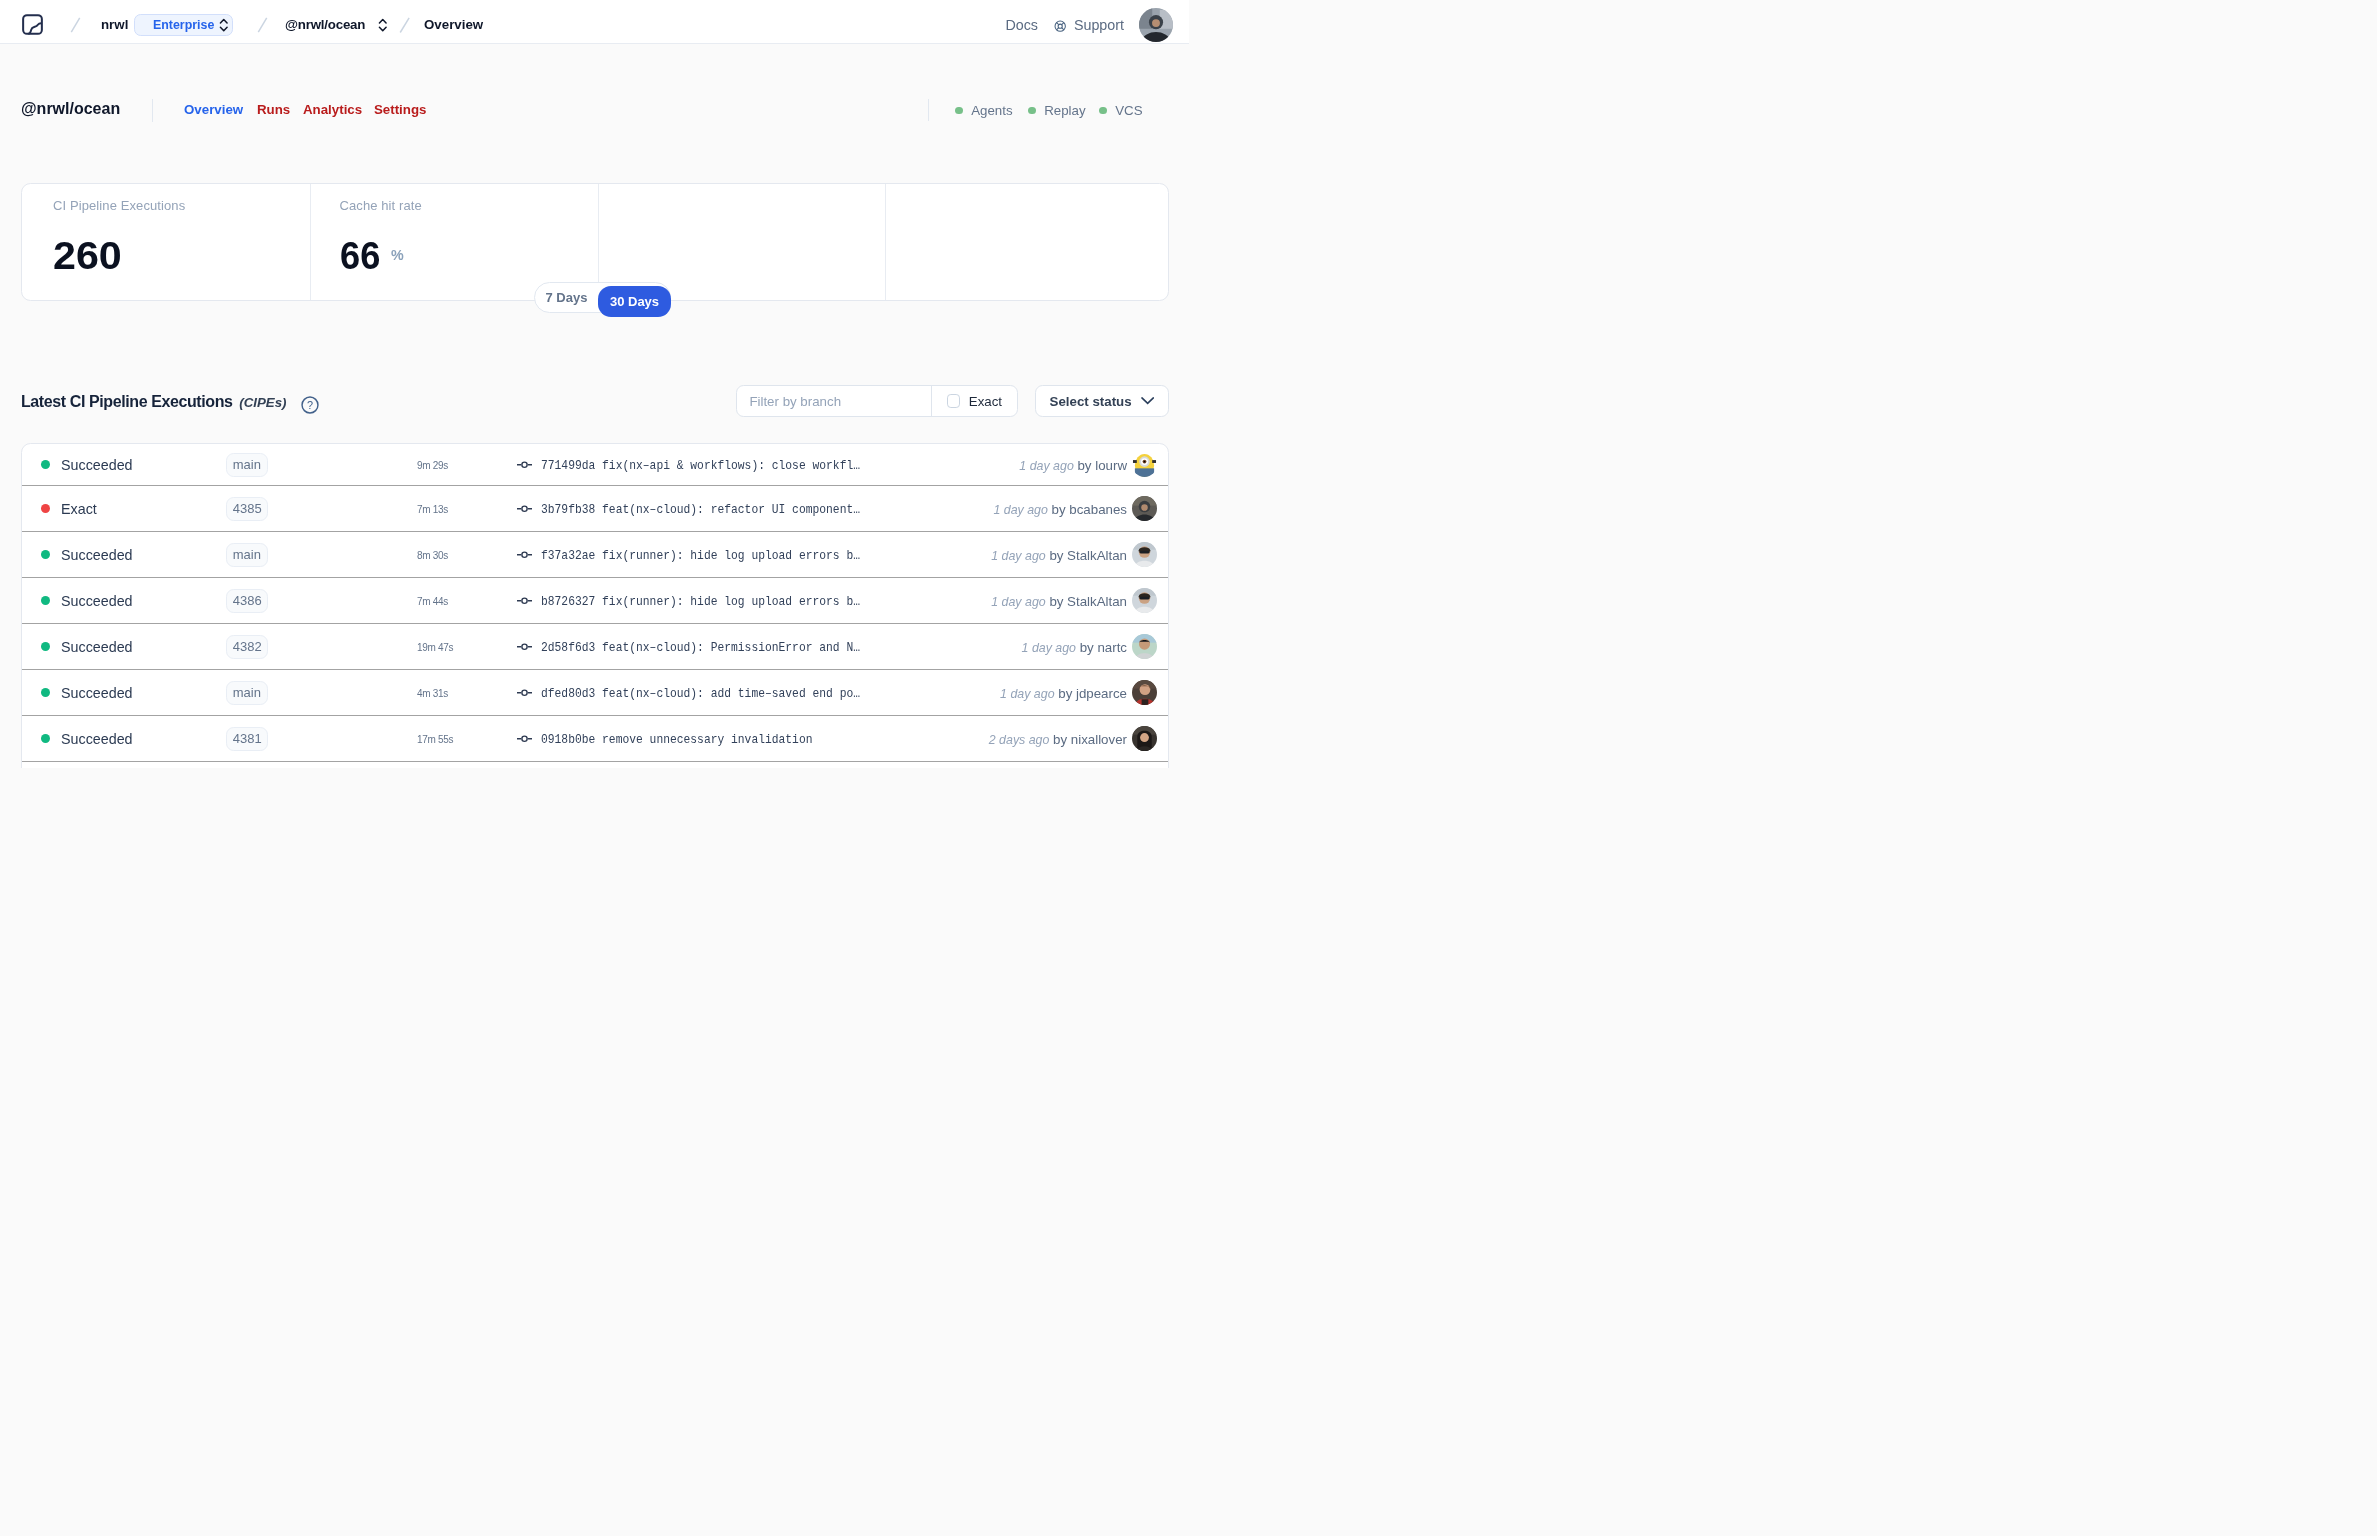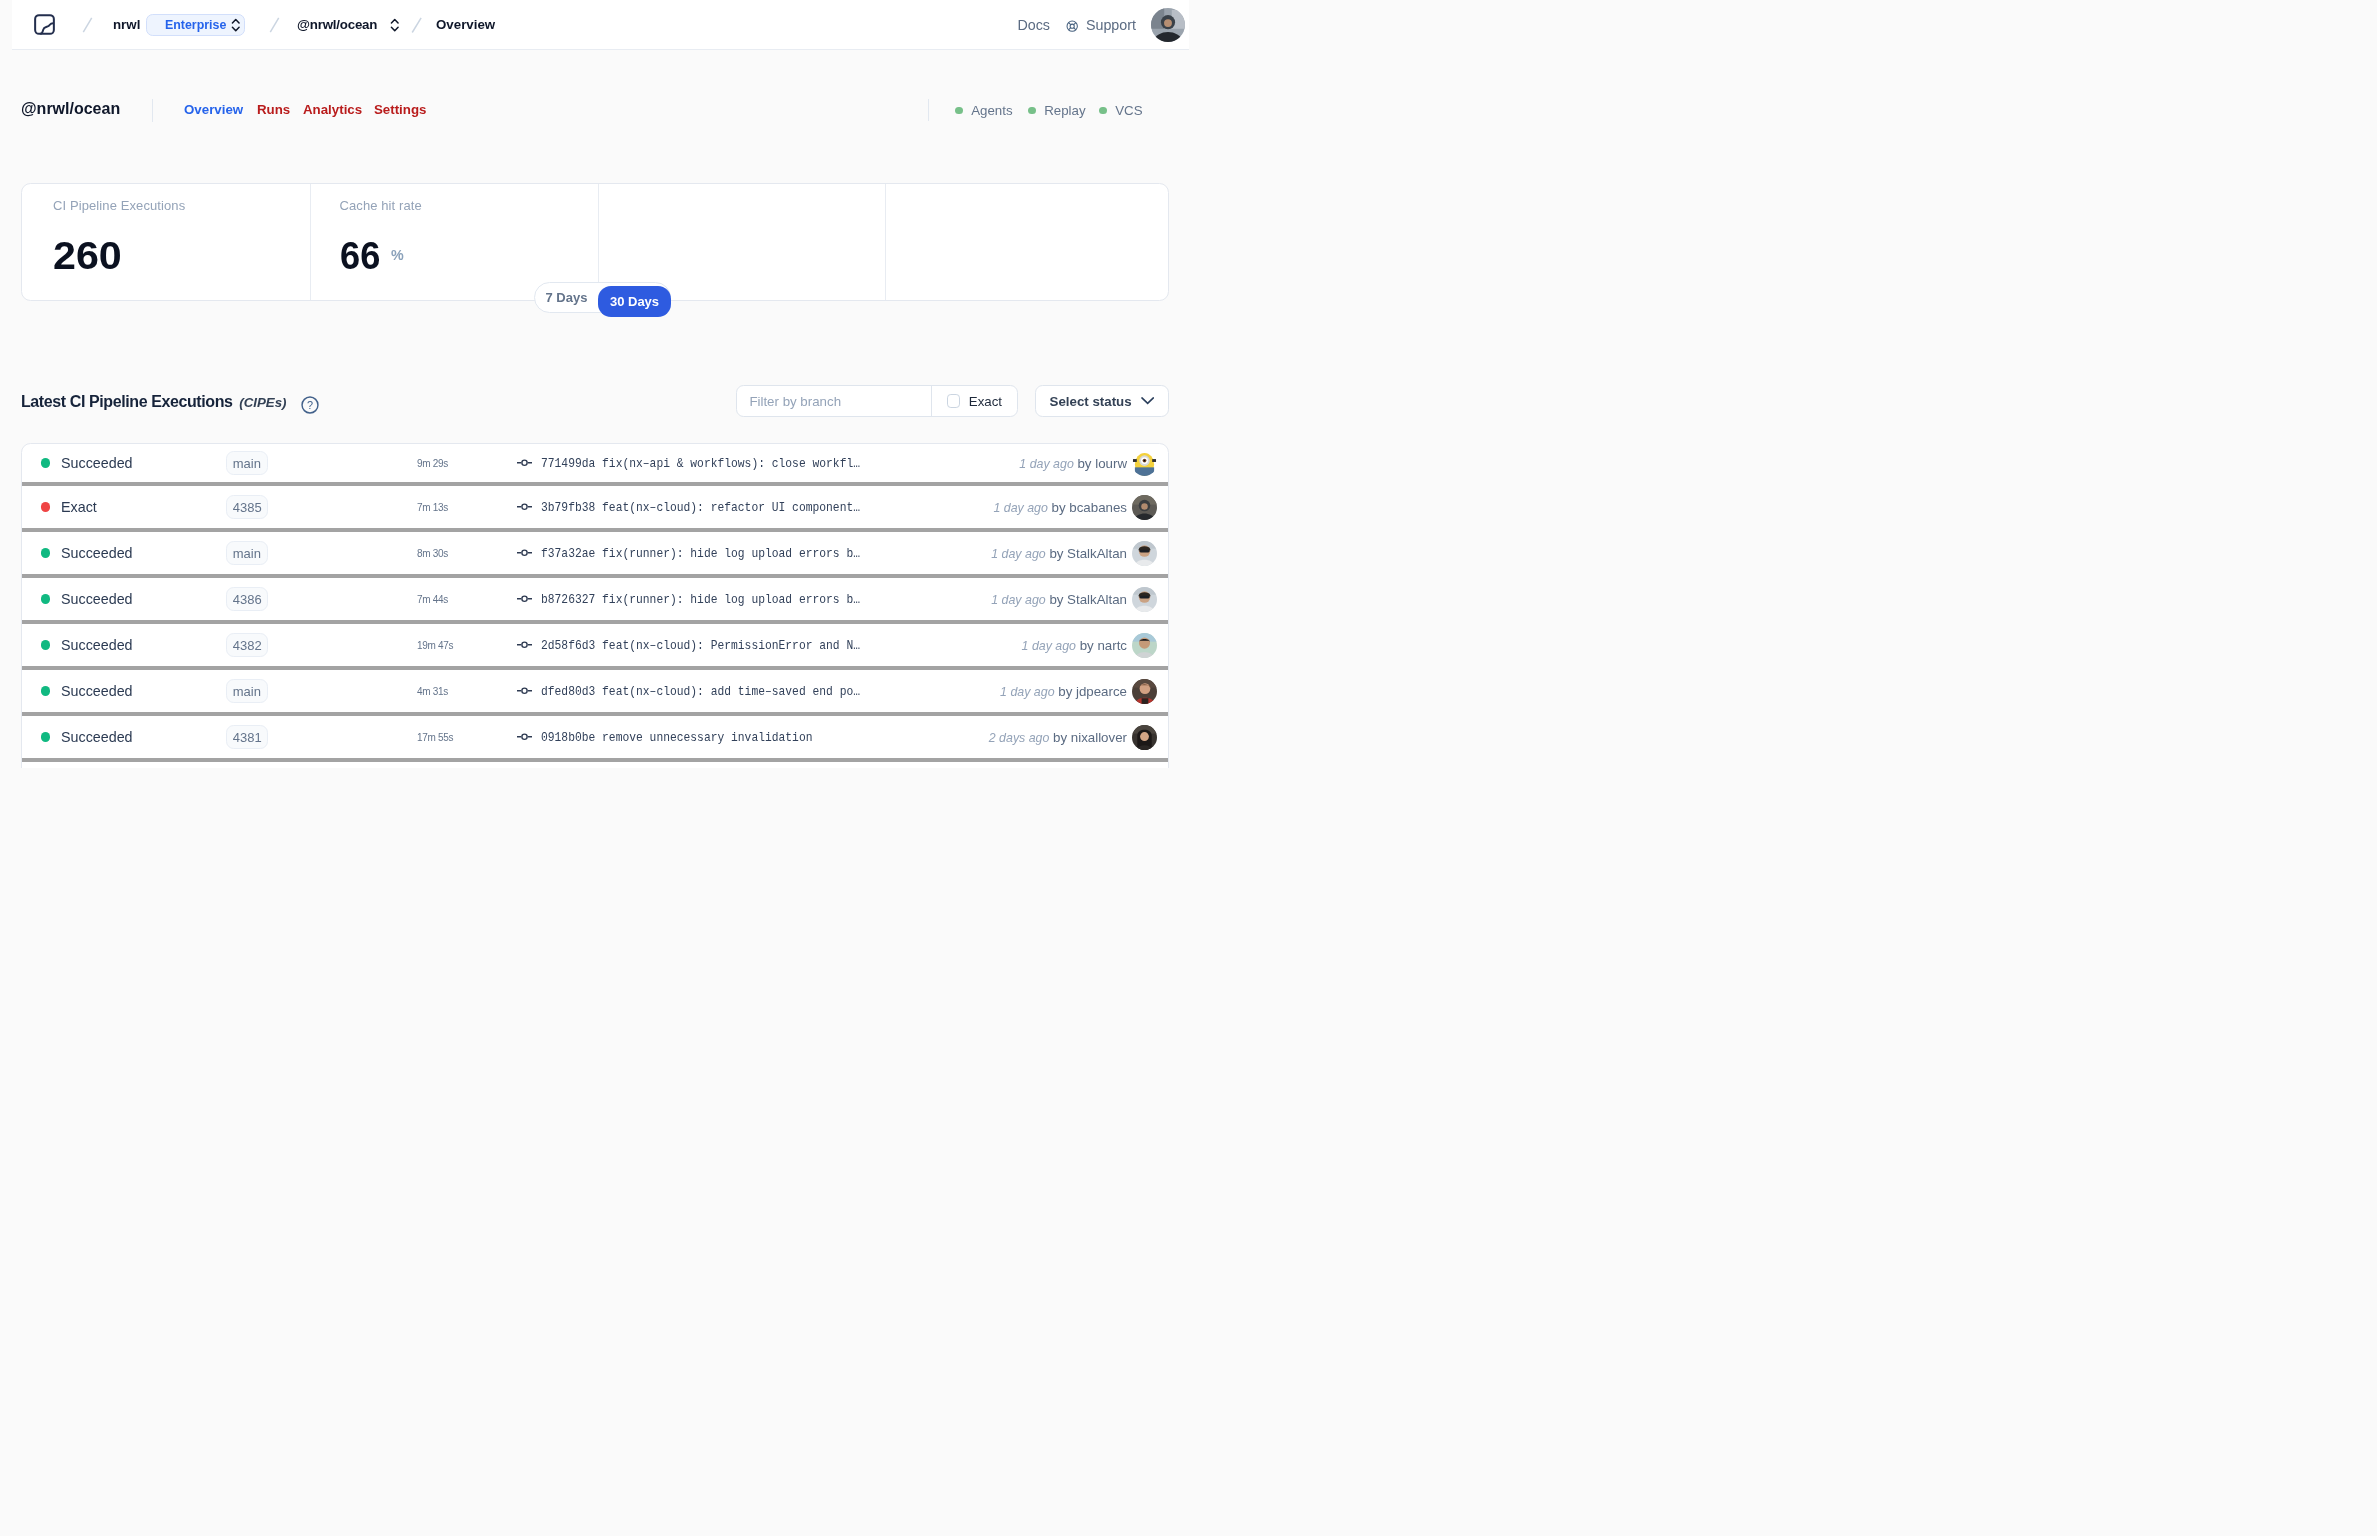--- a/index.html
+++ b/index.html
@@ -1,21 +1,21 @@
 <!DOCTYPE html>
 <html style="font-size:15px"><head>
 <meta charset="utf-8">
 <style>
 * { margin:0; padding:0; box-sizing:border-box; }
 html,body { width:1189px; height:768px; }
 body { font-family:"Liberation Sans", sans-serif; background:#fafafa; position:relative; overflow:hidden; }
 .abs { position:absolute; }
 
 
-.nav { position:absolute; left:12px; top:0; width:1189px; height:50px; background:#fff; border-bottom:1px solid #e8ecf2; }
+.nav { position:absolute; left:0; top:0; width:1189px; height:44px; background:#fff; border-bottom:1px solid #e8ecf2; }
 .nav .logo { position:absolute; left:22px; top:14.3px; }
 .crumb { position:absolute; top:0; height:49px; display:flex; align-items:center; font-weight:700; color:#0f172a; font-size:13.3px; }
 .slash { position:absolute; top:17px; width:15px; height:15px; }
 .slash svg { display:block; }
 .entpill { position:absolute; left:134px; top:14.3px; height:22px; padding:0 18px; background:#eef4fe; border:1px solid #d2dffb; border-radius:6.7px; color:#2563eb; font-size:12.4px; font-weight:600; display:flex; align-items:center; }
 .updown { position:absolute; top:17.6px; }
 .navright { position:absolute; top:0; height:49px; right:0; display:flex; align-items:center; color:#5b6b82; font-size:14.3px; font-weight:500; }
 
 
 .title { position:absolute; left:21px; top:100px; font-size:16px; font-weight:700; color:#0f172a; }
@@ -42,21 +42,21 @@
 .sechead .cipes { font-size:13.3px; font-style:italic; font-weight:600; color:#334155; margin-left:6.7px; }
 .filterbar { position:absolute; top:385px; left:736px; height:32px; display:flex; }
 .fgroup { width:282px; height:32px; background:#fff; border:1px solid #dfe5ed; border-radius:7.6px; display:flex; }
 .finput { flex:1; display:flex; align-items:center; padding-left:12.4px; color:#94a3b8; font-size:13.3px; }
 .fexact { width:86px; border-left:1px solid #dfe5ed; display:flex; align-items:center; justify-content:center; gap:8.6px; color:#1e293b; font-size:13.3px; }
 .cbox { width:13.3px; height:13.3px; border:1.4px solid #cbd5e1; border-radius:3.8px; background:#fff; }
 .selbtn { position:absolute; left:1035px; top:385px; width:134px; height:32px; background:#fff; border:1px solid #dfe5ed; border-radius:7.6px; display:flex; align-items:center; justify-content:center; gap:9.5px; font-size:13.3px; font-weight:600; color:#334155; }
 
 
 .tcard { position:absolute; left:21px; top:443px; width:1148px; height:380px; background:#fff; border:1px solid #e4e8ef; border-radius:9.5px; overflow:hidden; }
-.row { position:relative; height:46px; box-sizing:border-box; border-bottom:4px solid #a3a3a3; }
+.row { position:relative; height:46px; box-sizing:border-box; border-bottom:1px solid #a3a3a3; }
 .row.first { height:42px; }
 .dot { position:absolute; left:18.5px; width:9.5px; height:9.5px; border-radius:50%; background:#10b981; top:50%; margin-top:-4.8px; }
 .dot.red { background:#ef4444; }
 .status { position:absolute; left:39px; top:50%; transform:translateY(-50%); font-size:14.3px; font-weight:500; color:#2b3a52; }
 .badge { position:absolute; left:204px; top:50%; transform:translateY(-50%); height:24px; padding:0 5.7px; display:flex; align-items:center; background:#f8fafc; border:1px solid #e9eef5; border-radius:7.6px; font-size:13px; color:#64748b; }
 .dur { position:absolute; left:395px; top:50%; transform:translateY(-50%); font-size:10px; color:#64748b; letter-spacing:-0.3px; }
 .cicon { position:absolute; left:495px; top:50%; margin-top:-4.8px; }
 .commit { position:absolute; left:519px; top:50%; transform:translateY(-50%) scaleX(0.87); transform-origin:left center; font-family:"Liberation Mono", monospace; font-size:13px; color:#32415a; white-space:nowrap; }
 .meta { position:absolute; right:41px; top:50%; transform:translateY(-50%); font-size:13.3px; color:#5b6b82; white-space:nowrap; }
 .meta .ago { font-style:italic; color:#94a3b8; font-size:12.4px; }

